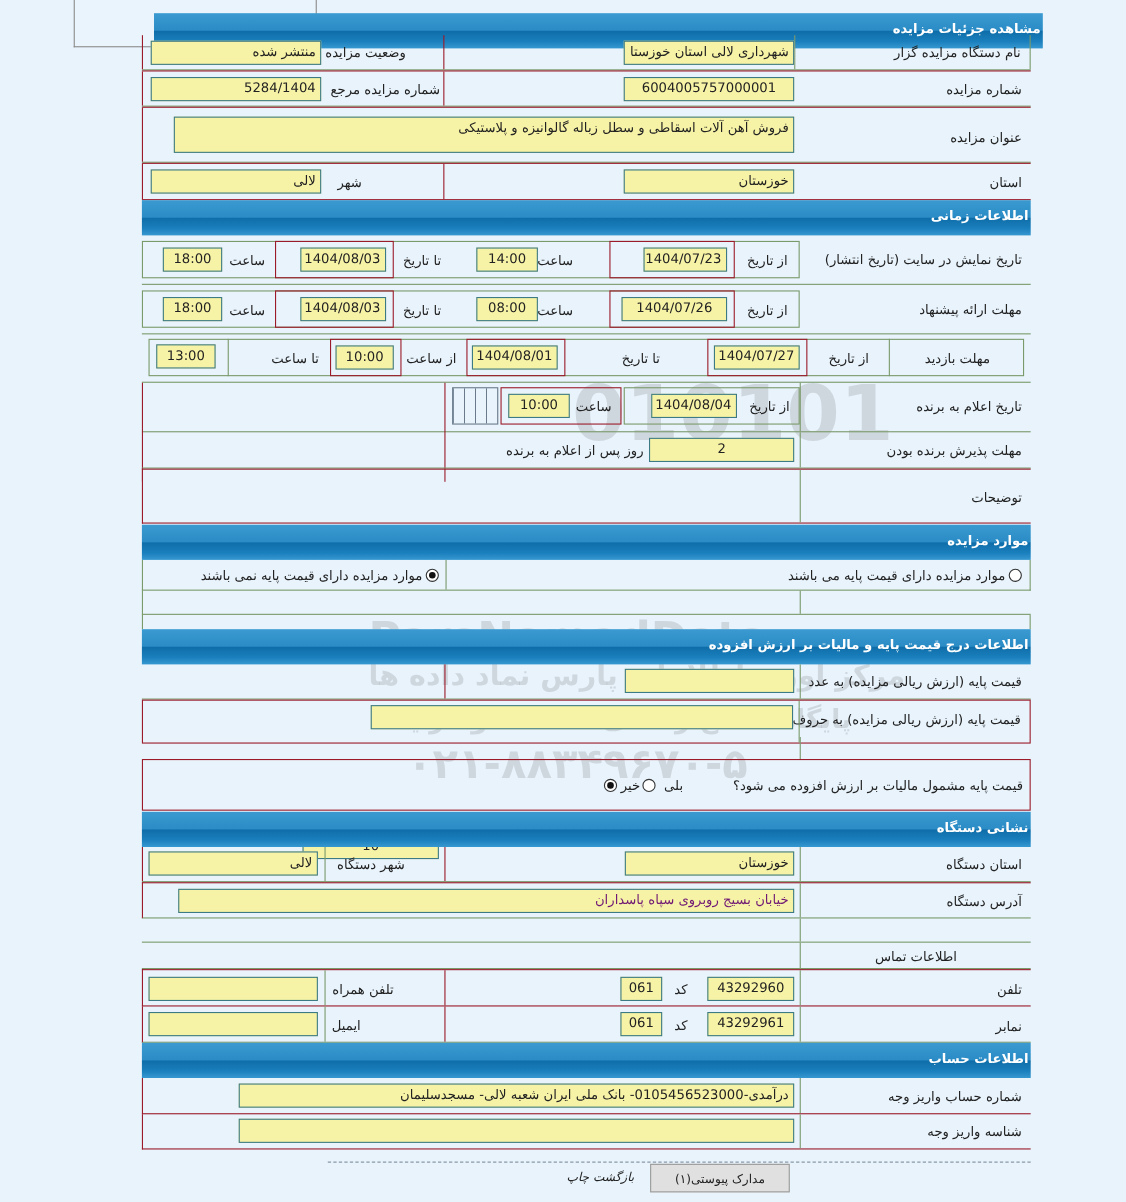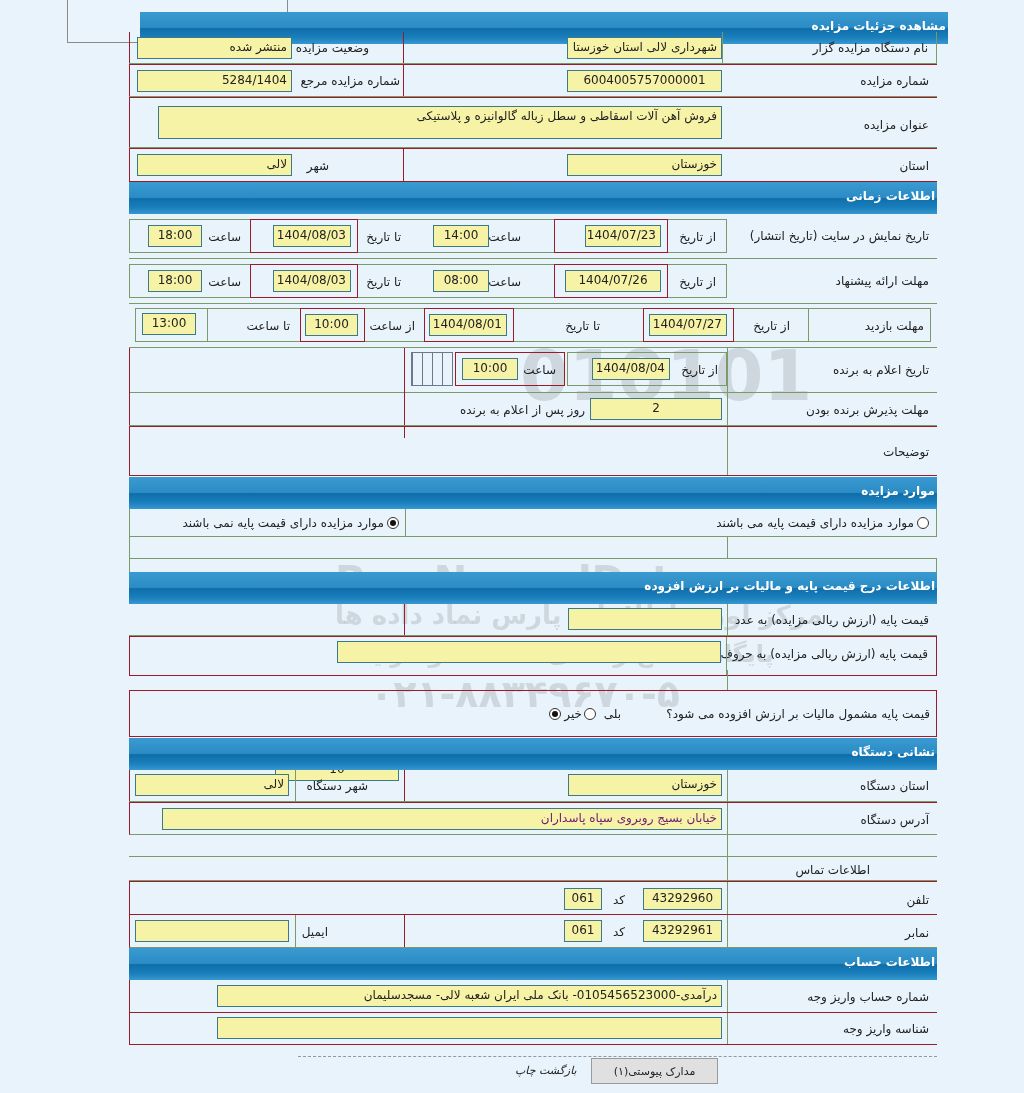--- a/index.html
+++ b/index.html
@@ -117,21 +117,21 @@
     <div class="cell rb-red" style="right:368px;top:-1px;height:34px;width:108px;">
       <div class="fld ctr" style="right:6px;top:5px;width:78px;height:22px;">1404/08/03</div>
     </div>
     <span class="lbl" style="right:485px;top:10px;">ساعت</span>
     <div class="fld ctr" style="left:18px;top:5px;width:54px;height:22px;">18:00</div>
   </div>
 </div>
 
 <div class="row" style="top:304px;height:44px;">
   <div class="cell rb-grn" style="right:6px;top:4px;bottom:auto;height:34px;width:796px;">
-    <span class="lbl" style="right:6px;top:10px;">مهلت بازدید</span>
+    <span class="lbl" style="right:30px;top:10px;">مهلت بازدید</span>
     <div class="cell rb-grn" style="right:0;top:-1px;height:34px;width:122px;border-top:none;border-bottom:none;border-right:none;"></div>
     <span class="lbl" style="right:140px;top:10px;">از تاریخ</span>
     <div class="cell rb-red" style="right:196px;top:-1px;height:34px;width:91px;">
       <div class="fld ctr" style="right:6px;top:5px;width:78px;height:22px;">1404/07/27</div>
     </div>
     <span class="lbl" style="right:330px;top:10px;">تا تاریخ</span>
     <div class="cell rb-red" style="right:416px;top:-1px;height:34px;width:90px;margin-left:40px;">
       <div class="fld ctr" style="right:6px;top:5px;width:78px;height:22px;">1404/08/01</div>
     </div>
     <span class="lbl" style="right:515px;top:10px;">از ساعت</span>
@@ -238,20 +238,25 @@
 <div class="row" style="top:857px;height:24px;">
   <span class="lbl" style="right:67px;top:6px;">اطلاعات تماس</span>
   <div class="cell rb-grn" style="right:0;width:210px;border-top:none;border-bottom:none;border-right:none;"></div>
 </div>
 <div class="row" style="top:881px;height:34px;border-top:1px solid #9b1b2a;border-left:1px solid #9b1b2a;border-bottom:1px solid #9b1b2a;">
   <span class="lbl" style="right:8px;top:11px;">تلفن</span>
   <div class="cell rb-grn" style="right:0;width:210px;border-top:none;border-bottom:none;border-right:none;"></div>
   <div class="fld ctr" style="right:215px;top:6px;width:79px;height:22px;">43292960</div>
   <span class="lbl" style="right:312px;top:11px;">کد</span>
   <div class="fld ctr" style="right:335px;top:6px;width:38px;height:22px;">061</div>
+  <div class="cell" style="left:0;width:275px;border-right:1px solid #9b1b2a;">
+    <div class="cell" style="left:165px;width:0;border-left:1px solid #7a9a6a;"></div>
+    <span class="lbl" style="right:46px;top:11px;">تلفن همراه</span>
+    <div class="fld" style="left:5px;top:6px;width:154px;height:22px;"></div>
+  </div>
 </div>
 <div class="row" style="top:915px;height:33px;border-left:1px solid #9b1b2a;border-bottom:1px solid #7a9a6a;">
   <span class="lbl" style="right:8px;top:11px;">نمابر</span>
   <div class="cell rb-grn" style="right:0;width:210px;border-top:none;border-bottom:none;border-right:none;"></div>
   <div class="fld ctr" style="right:215px;top:5px;width:79px;height:22px;">43292961</div>
   <span class="lbl" style="right:312px;top:10px;">کد</span>
   <div class="fld ctr" style="right:335px;top:5px;width:38px;height:22px;">061</div>
   <div class="cell" style="left:0;width:275px;border-right:1px solid #9b1b2a;">
     <div class="cell" style="left:165px;width:0;border-left:1px solid #7a9a6a;"></div>
     <span class="lbl" style="right:76px;top:10px;">ایمیل</span>

